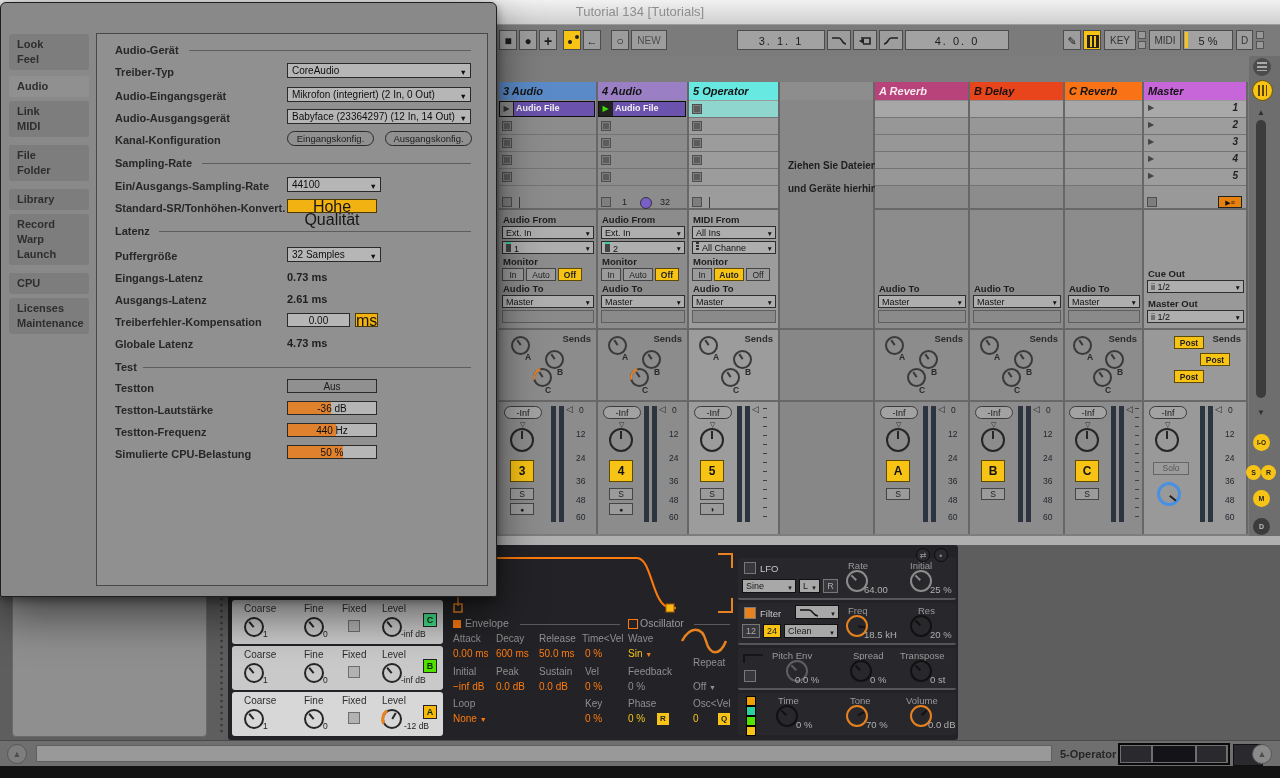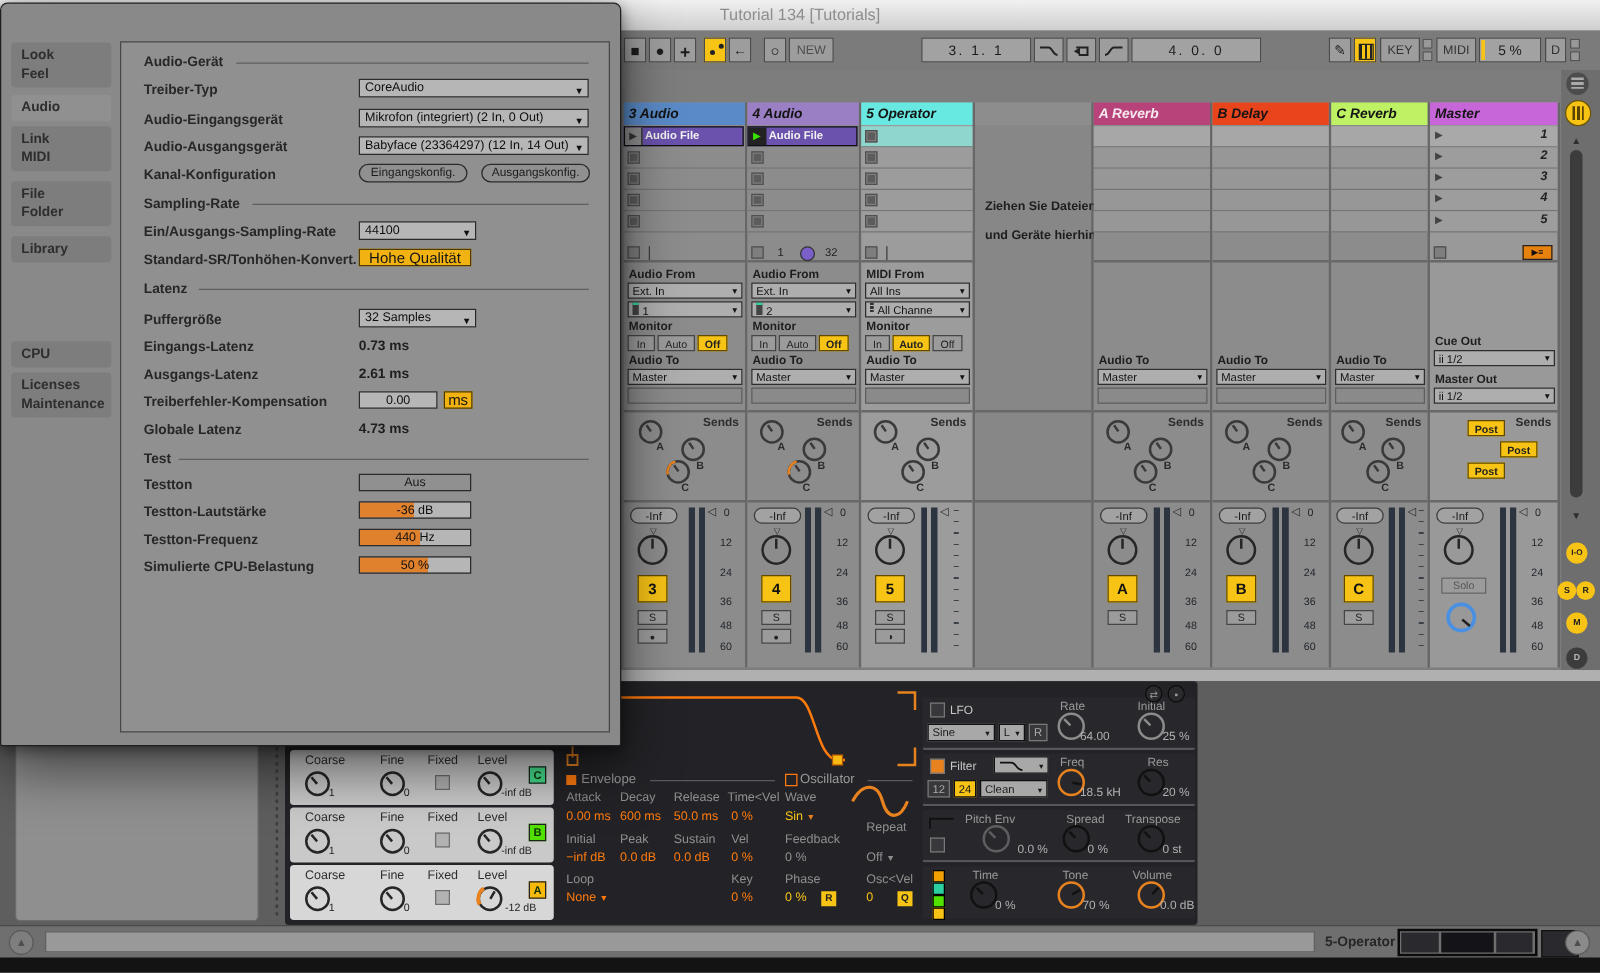--- a/index.html
+++ b/index.html
@@ -101,21 +101,21 @@
   .light{position:absolute;top:7px;width:11px;height:11px;border-radius:50%;box-sizing:border-box}
   .tab{position:absolute;left:8px;width:80px;background:#7d7d7d;border-radius:3px;padding:3px 0 3px 8px;font-size:11px;font-weight:bold;color:#2e2e2e;line-height:15px;box-sizing:border-box}
   .tab.active{background:#909090}
   .panel{position:absolute;left:95px;top:30px;width:392px;height:553px;background:#909090;border:1px solid #474747;box-sizing:border-box}
   .plabel{position:absolute;font-size:11px;font-weight:bold;color:#272727;white-space:nowrap}
   .pshdr{position:absolute;font-size:11px;font-weight:bold;color:#272727;white-space:nowrap}
   .pline{position:absolute;height:1px;background:#5e5e5e}
   .pdd{position:absolute;height:15px;background:#b6b6b6;border:1px solid #2a2a2a;color:#0e0e0e;font-size:10px;line-height:14px;padding-left:4px;box-sizing:border-box;white-space:nowrap;overflow:hidden}
   .pdd::after{content:"▼";position:absolute;right:3px;top:2px;font-size:7.5px;color:#0e0e0e}
   .pillbtn{position:absolute;height:15px;border:1px solid #2a2a2a;border-radius:8px;background:#909090;color:#1c1c1c;font-size:9.5px;line-height:14px;text-align:center;box-sizing:border-box;white-space:nowrap;overflow:hidden}
-  .pyel{position:absolute;height:14px;background:#f2b211;border:1px solid #4d3a00;color:#161616;font-size:12px;line-height:13px;text-align:center;box-sizing:border-box}
+  .pyel{position:absolute;height:14px;background:#f2b211;border:1px solid #4d3a00;color:#161616;font-size:16px;line-height:13px;text-align:center;box-sizing:border-box}
   .pval{position:absolute;font-size:11px;font-weight:bold;color:#1e1e1e}
   .pfield{position:absolute;height:14px;background:#b6b6b6;border:1px solid #2a2a2a;color:#0e0e0e;font-size:10px;line-height:13px;text-align:center;box-sizing:border-box}
   .pbtn{position:absolute;height:14px;background:#909090;border:1px solid #2a2a2a;color:#1c1c1c;font-size:10px;line-height:13px;text-align:center;box-sizing:border-box}
   .pslider{position:absolute;height:14px;border:1px solid #2a2a2a;color:#0e0e0e;font-size:10px;line-height:13px;text-align:center;box-sizing:border-box}
 </style>
 </head>
 <body>
 
 <div id="app">
 
@@ -486,21 +486,21 @@
         <span class="mnum" style="left:76px;top:3px">0</span>
         <span class="mnum" style="left:73px;top:27px">12</span>
         <span class="mnum" style="left:73px;top:51px">24</span>
         <span class="mnum" style="left:73px;top:74px">36</span>
         <span class="mnum" style="left:73px;top:93px">48</span>
         <span class="mnum" style="left:73px;top:110px">60</span>
       </div>
     </div>
 
     <div class="col retcol" style="left:568px;width:79px">
-      <div class="thead" style="background:#bef264"><span>C Reverb</span></div>
+      <div class="thead" style="background:#f97316"><span>C Reverb</span></div>
       <div class="slot hi" style="top:19px"></div>
       <div class="slot" style="top:36px"></div>
       <div class="slot" style="top:53px"></div>
       <div class="slot" style="top:70px"></div>
       <div class="slot" style="top:87px"></div>
       <div class="stoprow"></div>
       <span class="rlabel" style="left:4px;top:201px">Audio To</span>
       <div class="dd" style="left:3px;top:213px;width:72px"><span>Master</span></div>
       <div class="blankbox" style="left:3px;top:228px;width:72px"></div>
       <div class="abs sect" style="left:0;right:0;top:246px;height:70px">
@@ -777,21 +777,21 @@
       </div>
       <div class="gkrow" style="left:510px;top:103px">
         <svg class="abs" style="left:5px;top:5px" width="22" height="12" viewBox="0 0 22 12">
             <path d="M1 10 V2 H20" stroke="#111" stroke-width="1.6" fill="none"></path>
           </svg>
         <span class="ckbox" style="left:6px;top:22px"></span>
         <span class="gklbl" style="left:34px;top:2px">Pitch Env</span>
         <span class="gknob" style="left:48px;top:12px;opacity:.55">
             <i></i>
           </span>
-        <span class="gkval" style="left:76px;top:26px">0.0 %</span>
+        <span class="gkval" style="left:57px;top:26px">0.0 %</span>
         <span class="gklbl" style="left:115px;top:2px">Spread</span>
         <span class="gknob dark" style="left:112px;top:12px">
             <i></i>
           </span>
         <span class="gkval" style="left:132px;top:26px">0 %</span>
         <span class="gklbl" style="left:162px;top:2px">Transpose</span>
         <span class="gknob dark" style="left:172px;top:12px">
             <i></i>
           </span>
         <span class="gkval" style="left:192px;top:26px">0 st</span>
@@ -839,20 +839,21 @@
   </div>
   <div class="bottomstrip"></div>
 
   <div class="prefs">
 
     <div class="tab" style="top:31px"><span>Look</span><br><span>Feel</span></div>
     <div class="tab active" style="top:73px"><span>Audio</span></div>
     <div class="tab" style="top:98px"><span>Link</span><br><span>MIDI</span></div>
     <div class="tab" style="top:142px"><span>File</span><br><span>Folder</span></div>
     <div class="tab" style="top:186px"><span>Library</span></div>
+    <div class="tab" style="top:211px"><span>Record</span><br><span>Warp</span><br><span>Launch</span></div>
     <div class="tab" style="top:270px"><span>CPU</span></div>
     <div class="tab" style="top:295px"><span>Licenses</span><br><span>Maintenance</span></div>
 
     <div class="panel">
       <span class="pshdr" style="left:18px;top:10px">Audio-Gerät</span>
       <div class="pline" style="left:92px;top:16px;width:282px"></div>
 
       <span class="plabel" style="left:18px;top:32px">Treiber-Typ</span>
       <div class="pdd" style="left:190px;top:29px;width:184px"><span>CoreAudio</span></div>
 

